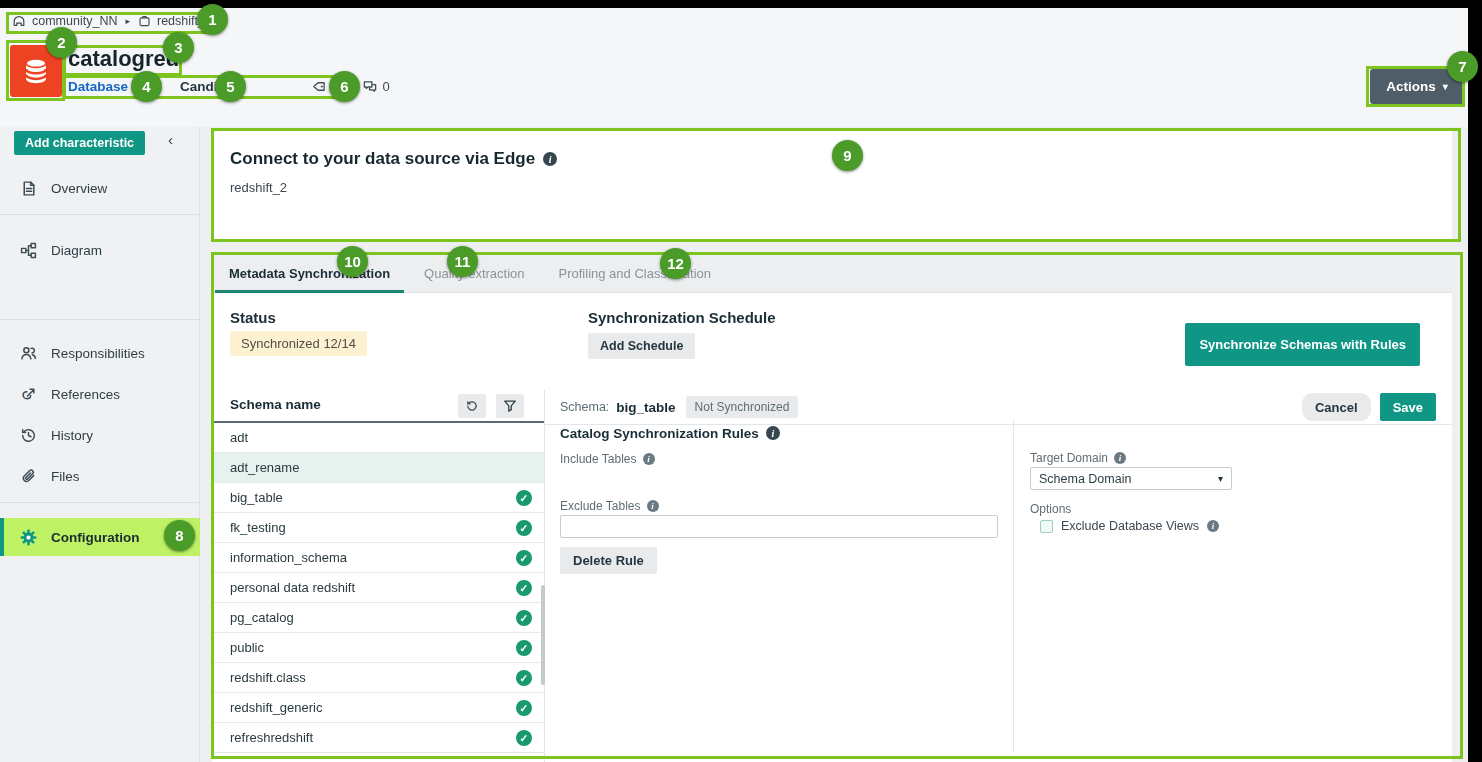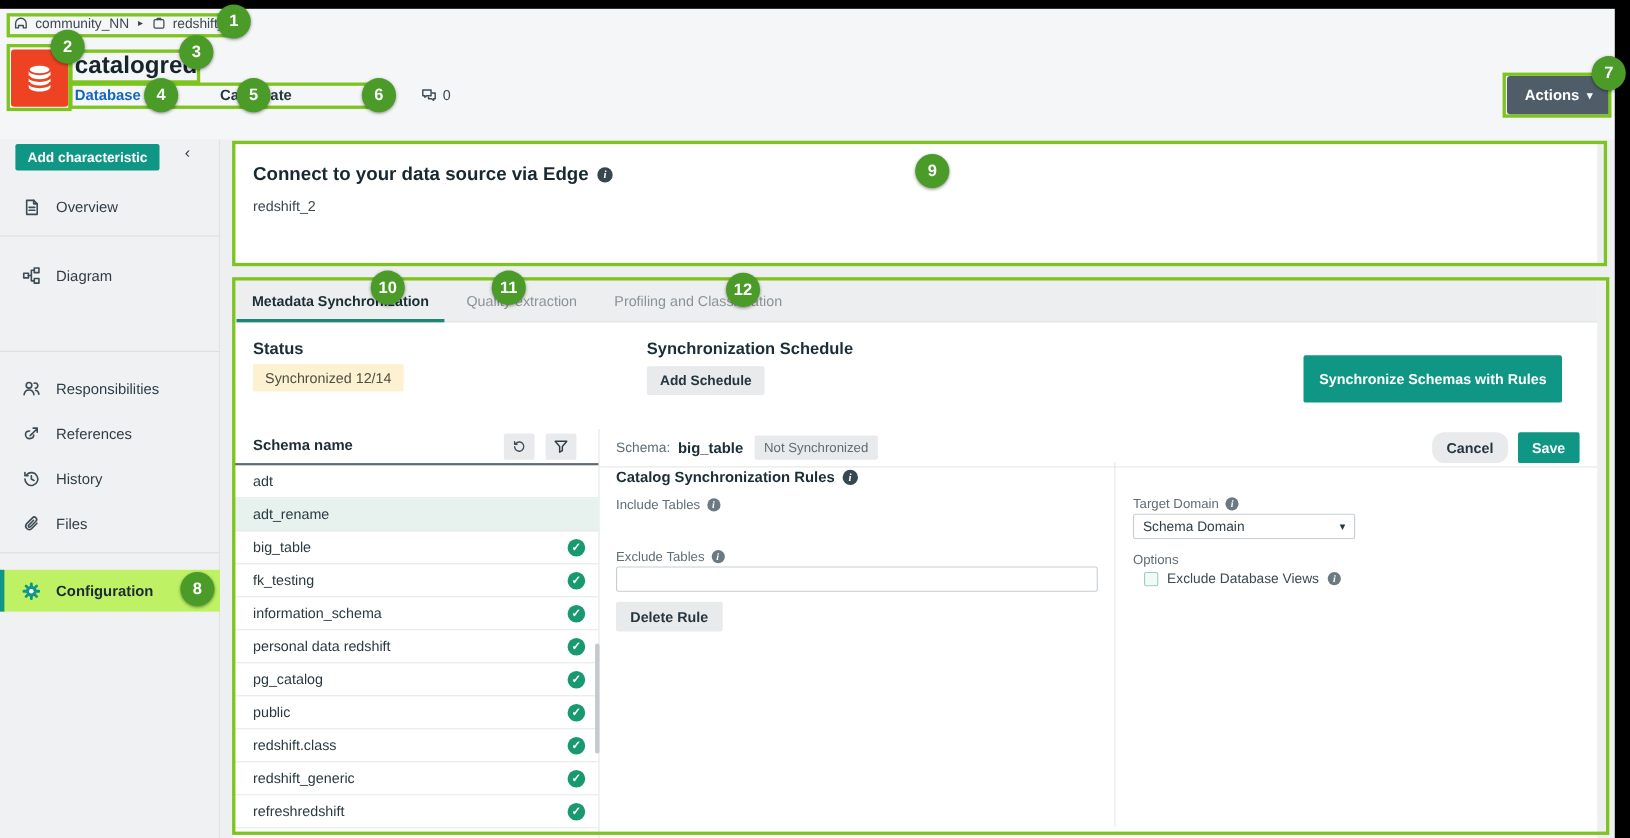--- a/index.html
+++ b/index.html
@@ -10,21 +10,21 @@
   .black-right { position:absolute; left:1468px; top:0; width:14px; height:762px; background:#000; z-index:40; }
 
   
   .header { position:absolute; left:0; top:8px; width:1468px; height:119px; background:#f5f6f7; }
   .breadcrumb { position:absolute; left:12px; top:6px; display:flex; align-items:center; gap:6px; font-size:12.5px; color:#3c4852; }
   .crumb-sep { font-size:9px; color:#39454d; padding:0 2px; }
   .logo { position:absolute; left:10px; top:37px; width:52px; height:52px; background:#ee4323; border-radius:3px; display:flex; align-items:center; justify-content:center; }
   .logo svg { width:34px; height:34px; }
   .page-title { position:absolute; left:68px; top:38px; font-size:22px; font-weight:700; color:#16242c; }
   .type-row { position:absolute; left:68px; top:71px; display:flex; align-items:center; font-size:13.5px; }
-  .type-link { color:#1566c0; font-weight:700; margin-right:72px; }
+  .type-link { color:#1566c0; font-weight:700; margin-right:52px; }
   .status-link { color:#243640; font-weight:700; margin-right:66px; }
   .cnt-group { display:flex; align-items:center; gap:5px; margin-right:22px; color:#3c4852; font-size:13px; }
   .actions-btn { position:absolute; left:1370px; top:61px; width:94px; height:35px; background:#4e5d68; color:#fff; font-weight:700; font-size:13.5px; border:none; border-radius:3px; display:flex; align-items:center; justify-content:center; gap:7px; cursor:pointer; }
   .caret { font-size:10px; }
 
   
   .sidebar { position:absolute; left:0; top:127px; width:200px; height:635px; background:#f0f1f2; border-right:1px solid #e0e3e4; }
   .add-char { position:absolute; left:14px; top:4px; height:24px; padding:0 11px; background:#0f9684; color:#fff; border:none; border-radius:2px; font-size:12.5px; font-weight:700; line-height:24px; cursor:pointer; }
   .collapse { position:absolute; left:168px; top:4px; font-size:15px; color:#2f3e46; cursor:pointer; }
   .nav-item { position:absolute; left:0; width:200px; height:26px; display:flex; align-items:center; padding-left:20px; gap:14px; font-size:13.5px; color:#2f3e46; cursor:pointer; }
@@ -67,21 +67,21 @@
 
   
   .detail { position:absolute; left:333px; top:137px; right:0; bottom:0; }
   .dhead { position:relative; height:35px; border-bottom:1px solid #e3e6e8; display:flex; align-items:center; padding-left:15px; }
   .dhead .lab { font-size:12.5px; color:#5f6d75; }
   .dhead .nm { font-size:13.5px; font-weight:700; color:#1b2d36; margin-left:7px; }
   .dhead .badge { margin-left:10px; background:#e8eaeb; color:#5f6d75; font-size:12px; padding:4px 9px; border-radius:2px; }
   .dhead-btns { position:absolute; right:16px; top:3px; display:flex; gap:9px; }
   .dhead-btns .gray-btn { height:28px; padding:0 13px; font-size:13px;border-radius:11px; }
   .dhead-btns .teal-btn { height:28px; padding:0 13px; font-size:13px; }
-  .rules-title { position:absolute; left:15px; top:36px; font-size:13.5px; font-weight:700; color:#1b2d36; display:flex; align-items:flex-end; gap:7px; }
+  .rules-title { position:absolute; left:15px; top:36px; font-size:13.5px; font-weight:700; color:#1b2d36; display:flex; align-items:flex-start; gap:7px; }
   .fld-lab { position:absolute; font-size:12px; color:#5f6d75; display:flex; align-items:center; gap:6px; }
   .txt-input { position:absolute; left:15px; width:438px; height:23px; border:1px solid #c6cdd2; border-radius:2px; font-size:12.5px; color:#2f3e46; padding:0 8px; font-family:"Liberation Sans",sans-serif; background:#fff; }
   .del-rule { position:absolute; left:15px; top:157px; height:27px; padding:0 13px; font-size:13px; }
   .vdiv { position:absolute; left:468px; top:30px; bottom:10px; border-left:1px solid #e3e6e8; }
   .select { position:absolute; left:485px; top:77px; width:202px; height:23px; border:1px solid #c6cdd2; border-radius:2px; background:#fff; font-size:12.5px; color:#2f3e46; display:flex; align-items:center; padding:0 8px; cursor:pointer; }
   .select .caret { margin-left:auto; color:#243640; }
   .cbx-row { position:absolute; left:495px; top:129px; display:flex; align-items:center; gap:8px; font-size:12.5px; color:#3c4852; }
   .cbx { width:13px; height:13px; border:1px solid #9ccdbf; background:#f2faf7; border-radius:2px; cursor:pointer; }
 
   

